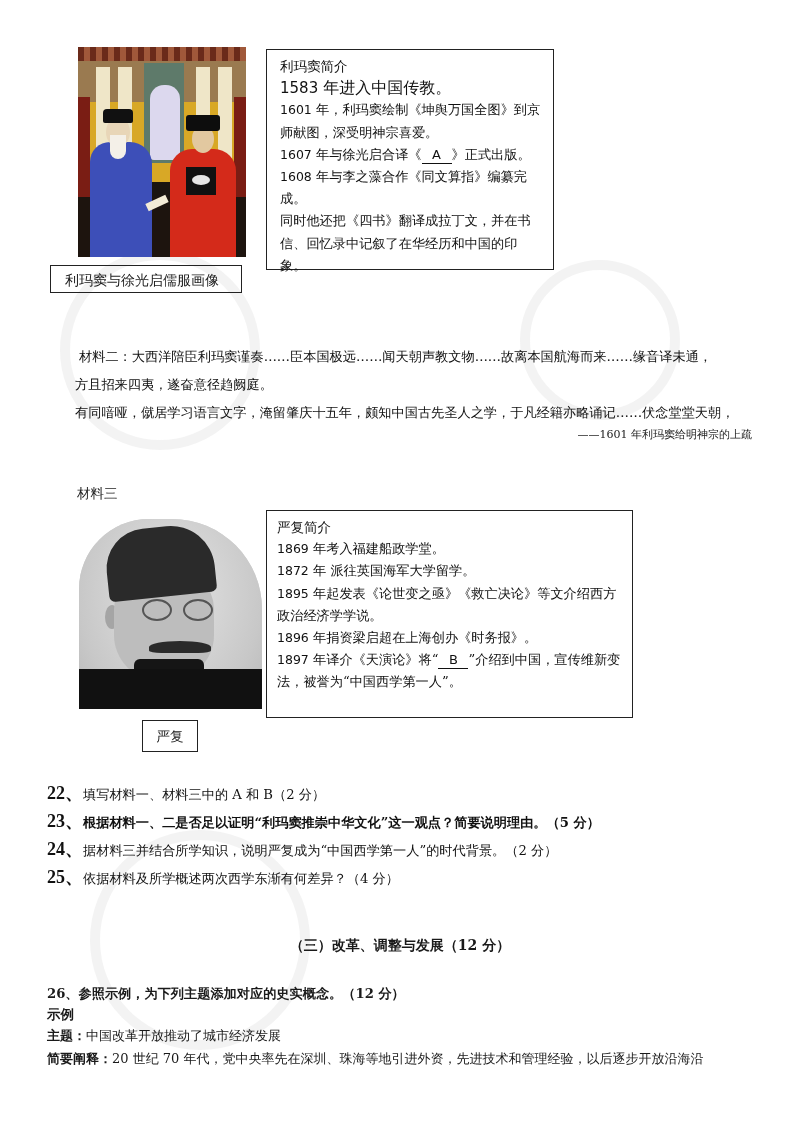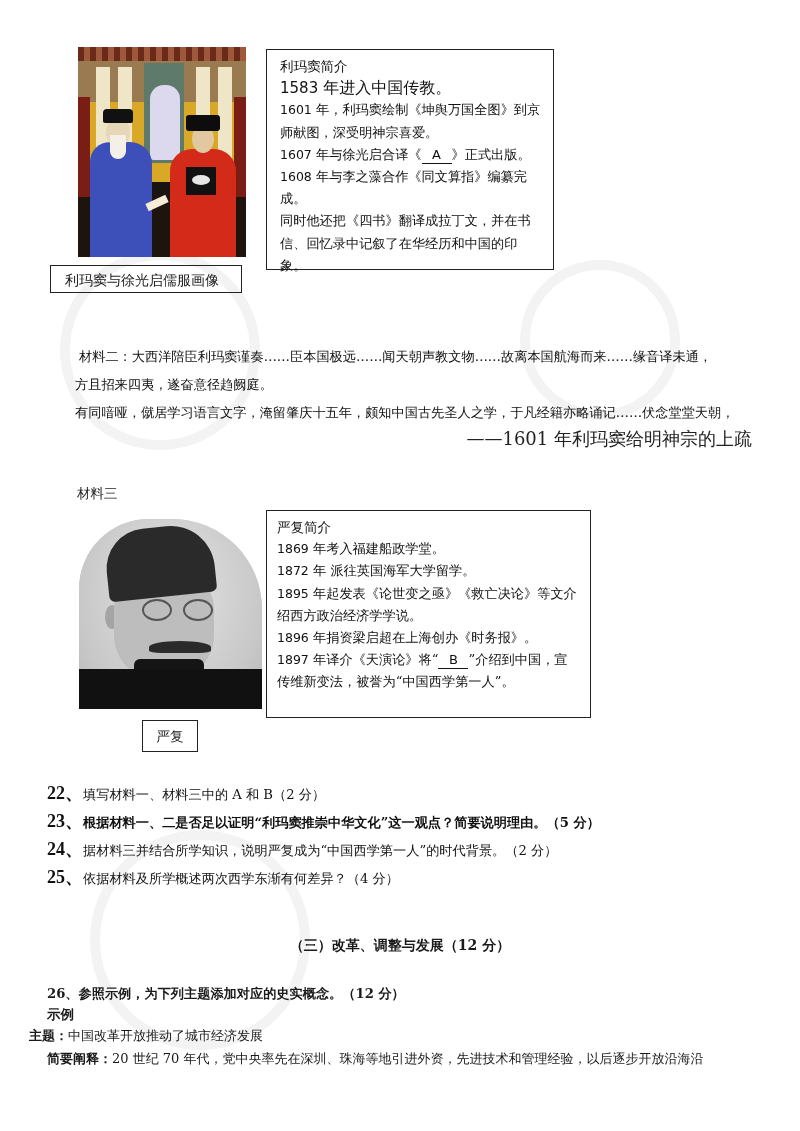--- a/index.html
+++ b/index.html
@@ -48,26 +48,26 @@
       border: 1.5px solid #222; box-sizing: border-box; padding: 5px 10px;
       font-size: 13.2px; line-height: 22.2px; color: #111;
     }
     .info-box .title { font-size: 13.5px; }
     .info-box .big { font-size: 16px; }
     .num { font-family: "DejaVu Sans", "Liberation Sans", sans-serif; font-size: 12.5px; }
     .blank { display: inline-block; min-width: 30px; text-align: center; border-bottom: 1.2px solid #111;
       font-family: "DejaVu Sans", "Liberation Sans", sans-serif; font-size: 13px; line-height: 16px; }
 
     .ricci-box { left: 266px; top: 49px; width: 288px; height: 221px; padding-left: 13px; }
-    .yan-box { left: 266px; top: 510px; width: 325px; height: 208px; }
+    .yan-box { left: 266px; top: 510px; width: 367px; height: 208px; }
 
     .para { font-size: 13.2px; line-height: 28px; color: #111; }
     .m2 { left: 75px; top: 343px; width: 680px; }
     .m2 .l1 { padding-left: 4px; }
-    .src { right: 48px; top: 427px; font-size: 18px; color: #222; }
+    .src { right: 48px; top: 427px; font-size: 11px; color: #222; }
 
     .m3-label { left: 77px; top: 485px; font-size: 13.5px; color: #222; }
 
     .photo {
       left: 79px; top: 519px; width: 183px; height: 190px; overflow: hidden;
       background: #cfcfcf; border-radius: 70px 90px 0 0;
     }
     .photo .bg { position: absolute; inset: 0; background: radial-gradient(ellipse at 50% 40%, #e4e4e4 0%, #c8c8c8 70%, #b8b8b8 100%); }
     .photo .cap { position: absolute; left: 27px; top: 8px; width: 108px; height: 70px; background: #2a2a2a; border-radius: 40px 44px 6px 6px; transform: rotate(-6deg); }
     .photo .face { position: absolute; left: 35px; top: 50px; width: 100px; height: 112px; background: #bdbdbd; border-radius: 40px 40px 46px 46px; }
@@ -81,21 +81,21 @@
     .yan-caption { left: 142px; top: 720px; width: 56px; height: 32px; border: 1.5px solid #222; box-sizing: border-box;
       font-size: 13.5px; line-height: 30px; text-align: center; }
 
     .q { left: 47px; font-size: 13.2px; color: #111; }
     .q .qn { font-weight: bold; font-family: Liberation Serif, serif; font-size: 18px; }
     .bold { font-weight: bold; }
 
     .section-title { left: 0; width: 800px; top: 937px; text-align: center; font-size: 14px; font-weight: bold; }
     .q26 { left: 47px; top: 985px; font-size: 13.2px; }
     .ex-label { left: 47px; top: 1006px; font-size: 13.5px; font-weight: bold; }
-    .topic { left: 29px; top: 1027px; font-size: 13px; }
+    .topic { left: 47px; top: 1027px; font-size: 13px; }
     .expl { left: 47px; top: 1050px; font-size: 13px; white-space: nowrap; }
   </style>
 </head>
 <body>
 
 <div class="wm" style="left:60px;top:250px;width:180px;height:180px;"></div>
 <div class="wm" style="left:520px;top:260px;width:140px;height:140px;"></div>
 <div class="wm" style="left:90px;top:830px;width:200px;height:200px;"></div>
 
 <div class="abs painting">

